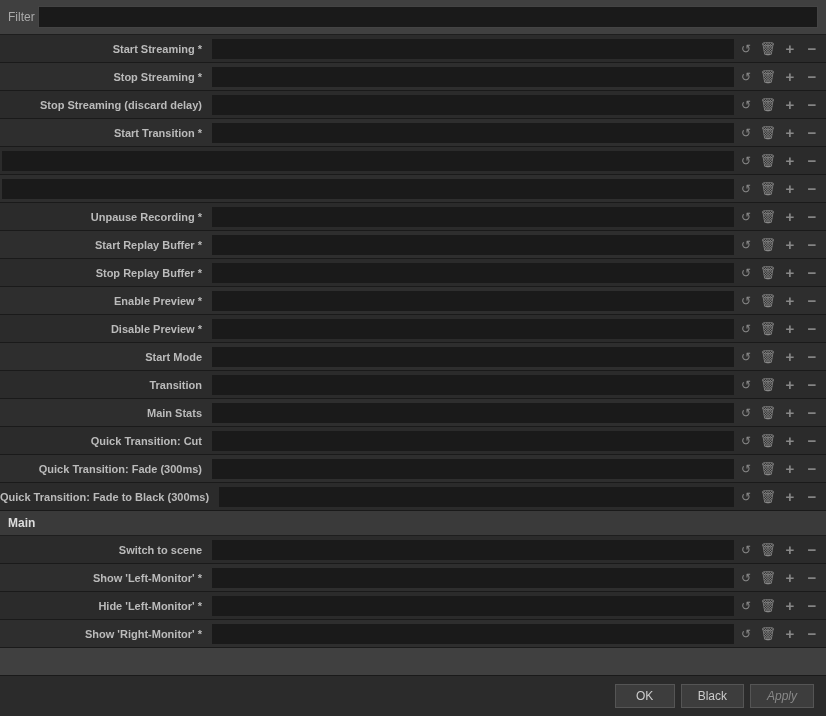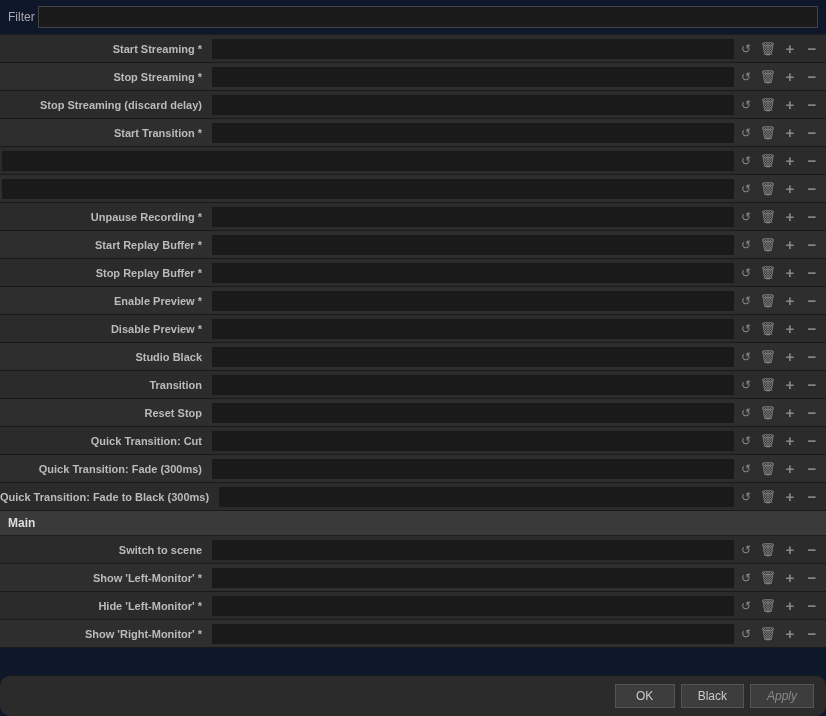--- a/index.html
+++ b/index.html
@@ -8,21 +8,21 @@
       color: #ccc;
       font-family: 'Segoe UI', Arial, sans-serif;
       font-size: 12px;
       width: 826px;
       height: 716px;
       overflow: hidden;
     }
     .dialog {
       width: 826px;
       height: 716px;
-      background: #0f172a;
+      background: #404040;
       display: flex;
       flex-direction: column;
     }
     .filter-row {
       display: flex;
       align-items: center;
       padding: 6px 8px;
       border-bottom: 1px solid #1e1e1e;
     }
     .filter-label {
@@ -104,21 +104,20 @@
     .icon-btn.add { font-size: 15px; font-weight: bold; }
     .icon-btn.remove { font-size: 15px; font-weight: bold; }
     .footer {
       display: flex;
       justify-content: flex-end;
       align-items: center;
       padding: 8px 12px;
       gap: 6px;
       border-top: 1px solid #1a1a1a;
       background: #2b2b2b;
-      border-radius: 10px;
     }
     .footer-btn {
       background: #3d3d3d;
       border: 1px solid #555;
       color: #ccc;
       padding: 4px 16px;
       font-size: 12px;
       cursor: pointer;
       min-width: 60px;
     }
@@ -238,41 +237,41 @@
         <div class="hotkey-label">Disable Preview *</div>
         <div class="hotkey-input"></div>
         <div class="hotkey-actions">
           <button class="icon-btn reset">↺</button>
           <button class="icon-btn delete">🗑</button>
           <button class="icon-btn add">+</button>
           <button class="icon-btn remove">−</button>
         </div>
       </div>
       <div class="hotkey-row">
-        <div class="hotkey-label">Studio Black</div>
+        <div class="hotkey-label">Start Mode</div>
         <div class="hotkey-input"></div>
         <div class="hotkey-actions">
           <button class="icon-btn reset">↺</button>
           <button class="icon-btn delete">🗑</button>
           <button class="icon-btn add">+</button>
           <button class="icon-btn remove">−</button>
         </div>
       </div>
       <div class="hotkey-row">
         <div class="hotkey-label">Transition</div>
         <div class="hotkey-input"></div>
         <div class="hotkey-actions">
           <button class="icon-btn reset">↺</button>
           <button class="icon-btn delete">🗑</button>
           <button class="icon-btn add">+</button>
           <button class="icon-btn remove">−</button>
         </div>
       </div>
       <div class="hotkey-row">
-        <div class="hotkey-label">Reset Stop</div>
+        <div class="hotkey-label">Main Stats</div>
         <div class="hotkey-input"></div>
         <div class="hotkey-actions">
           <button class="icon-btn reset">↺</button>
           <button class="icon-btn delete">🗑</button>
           <button class="icon-btn add">+</button>
           <button class="icon-btn remove">−</button>
         </div>
       </div>
       <div class="hotkey-row">
         <div class="hotkey-label">Quick Transition: Cut</div>

